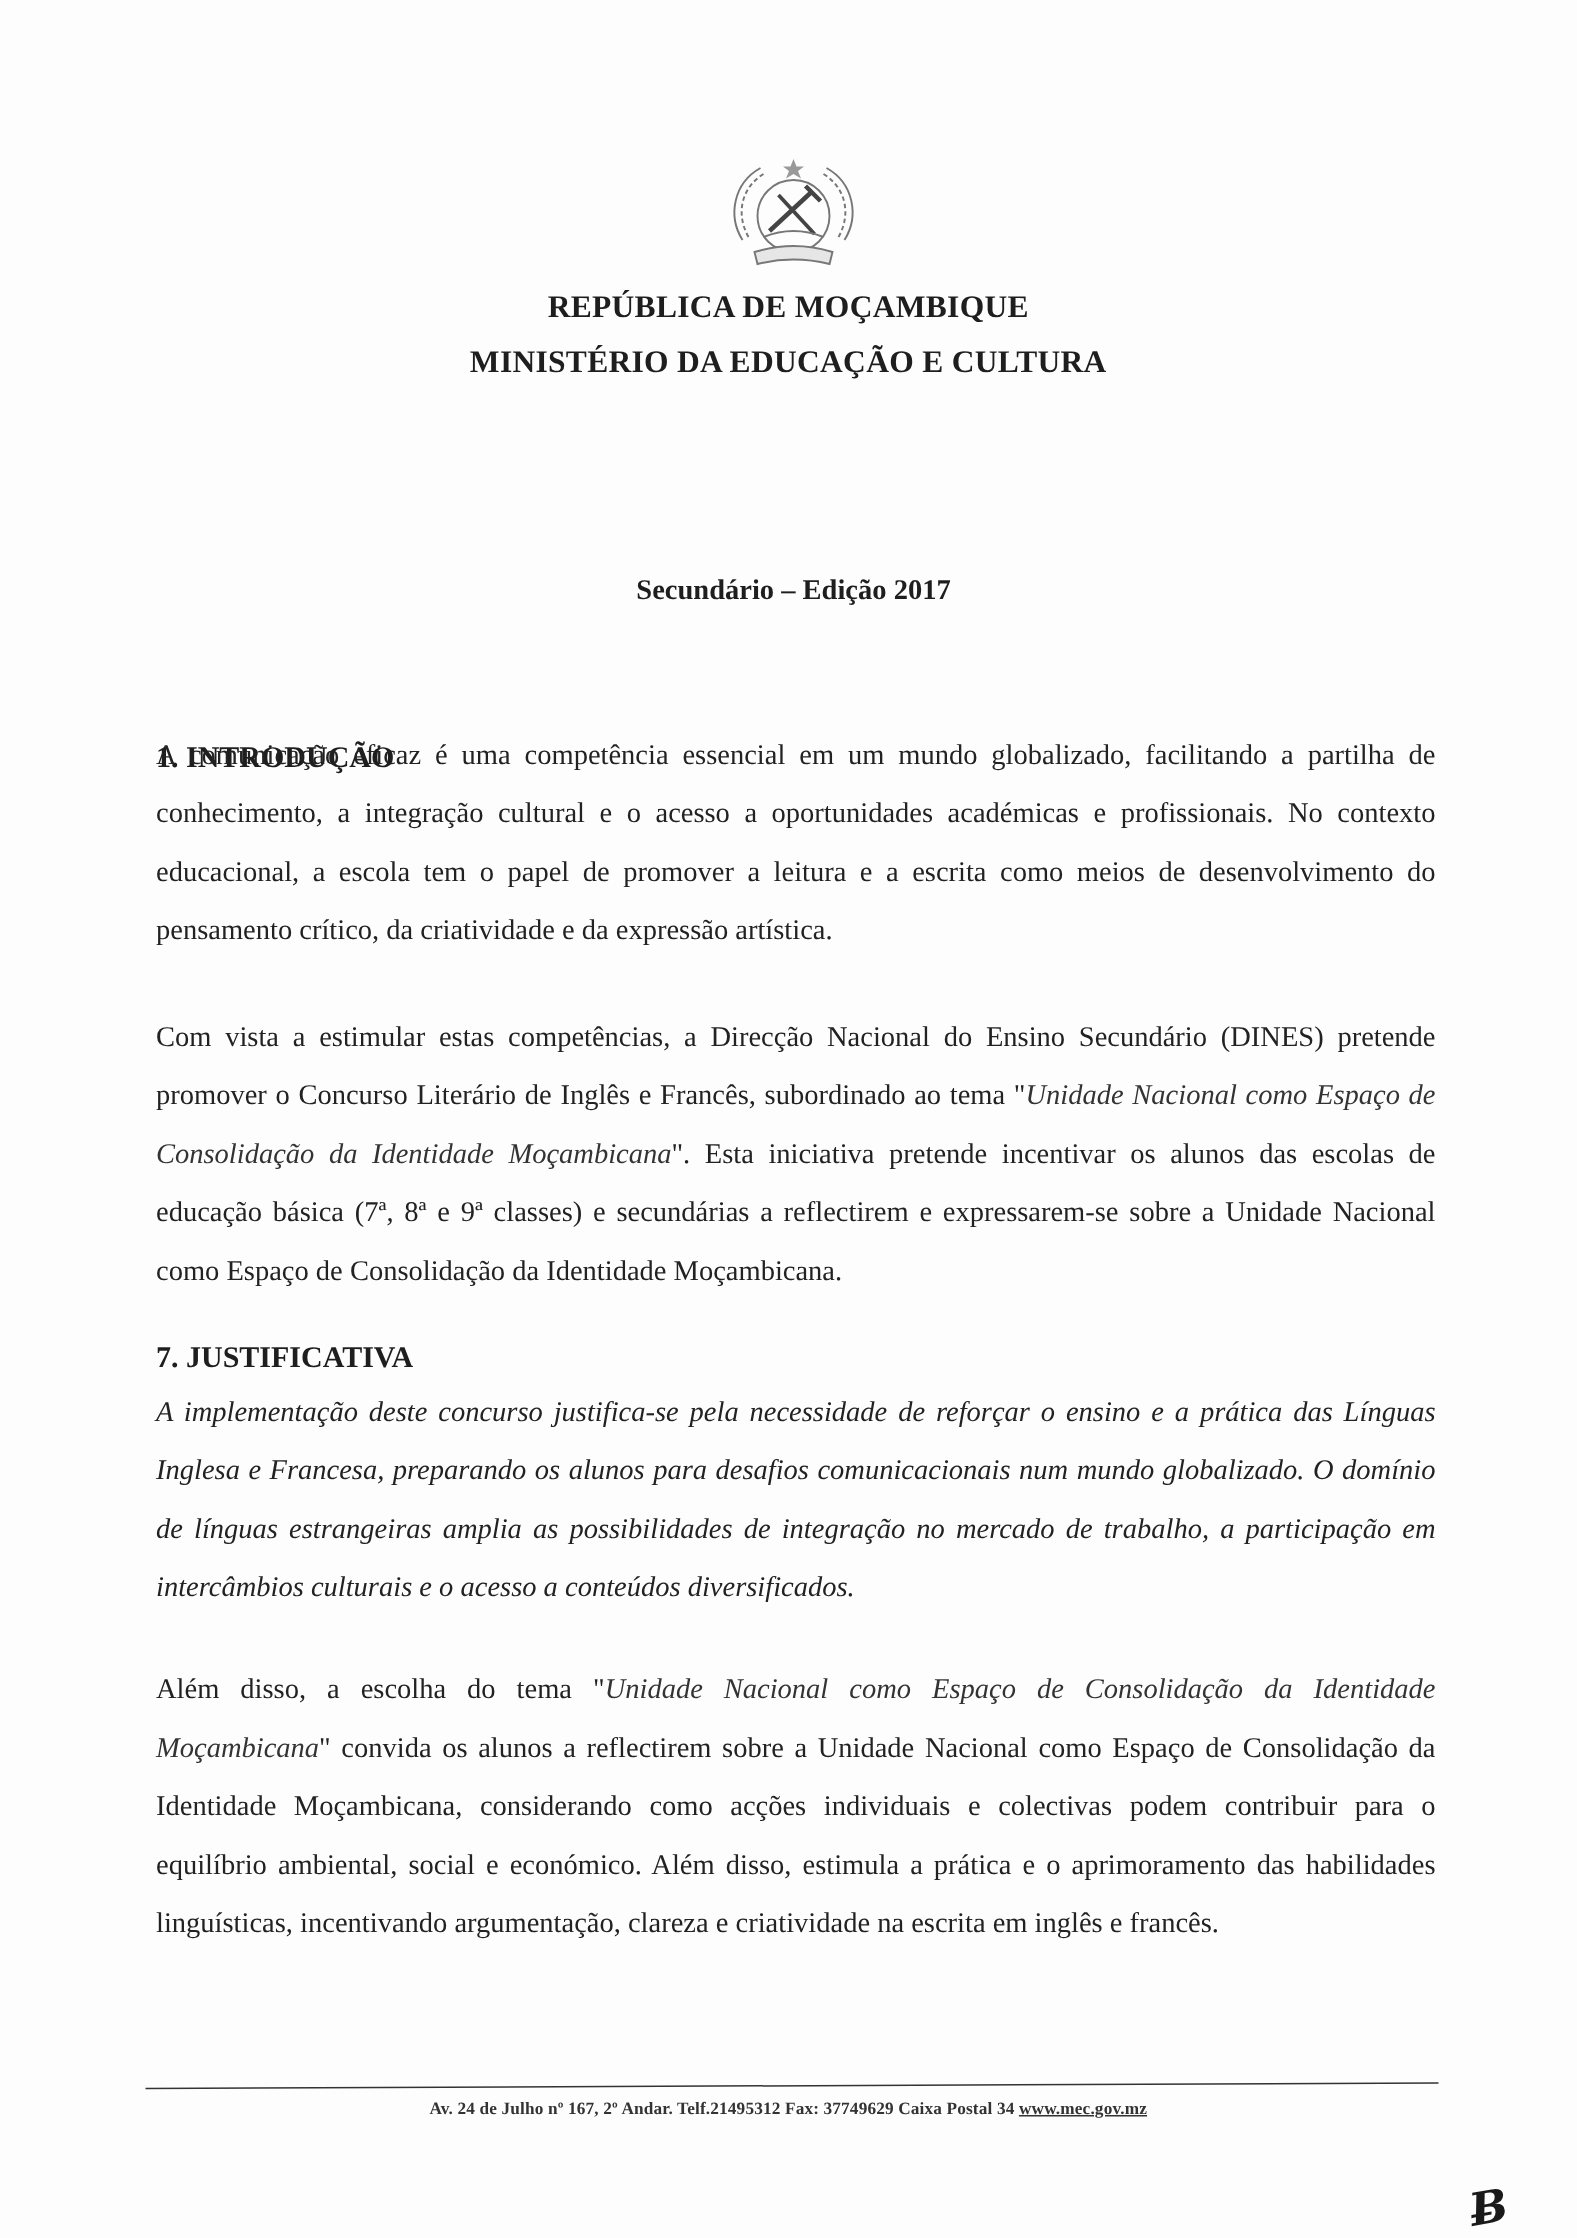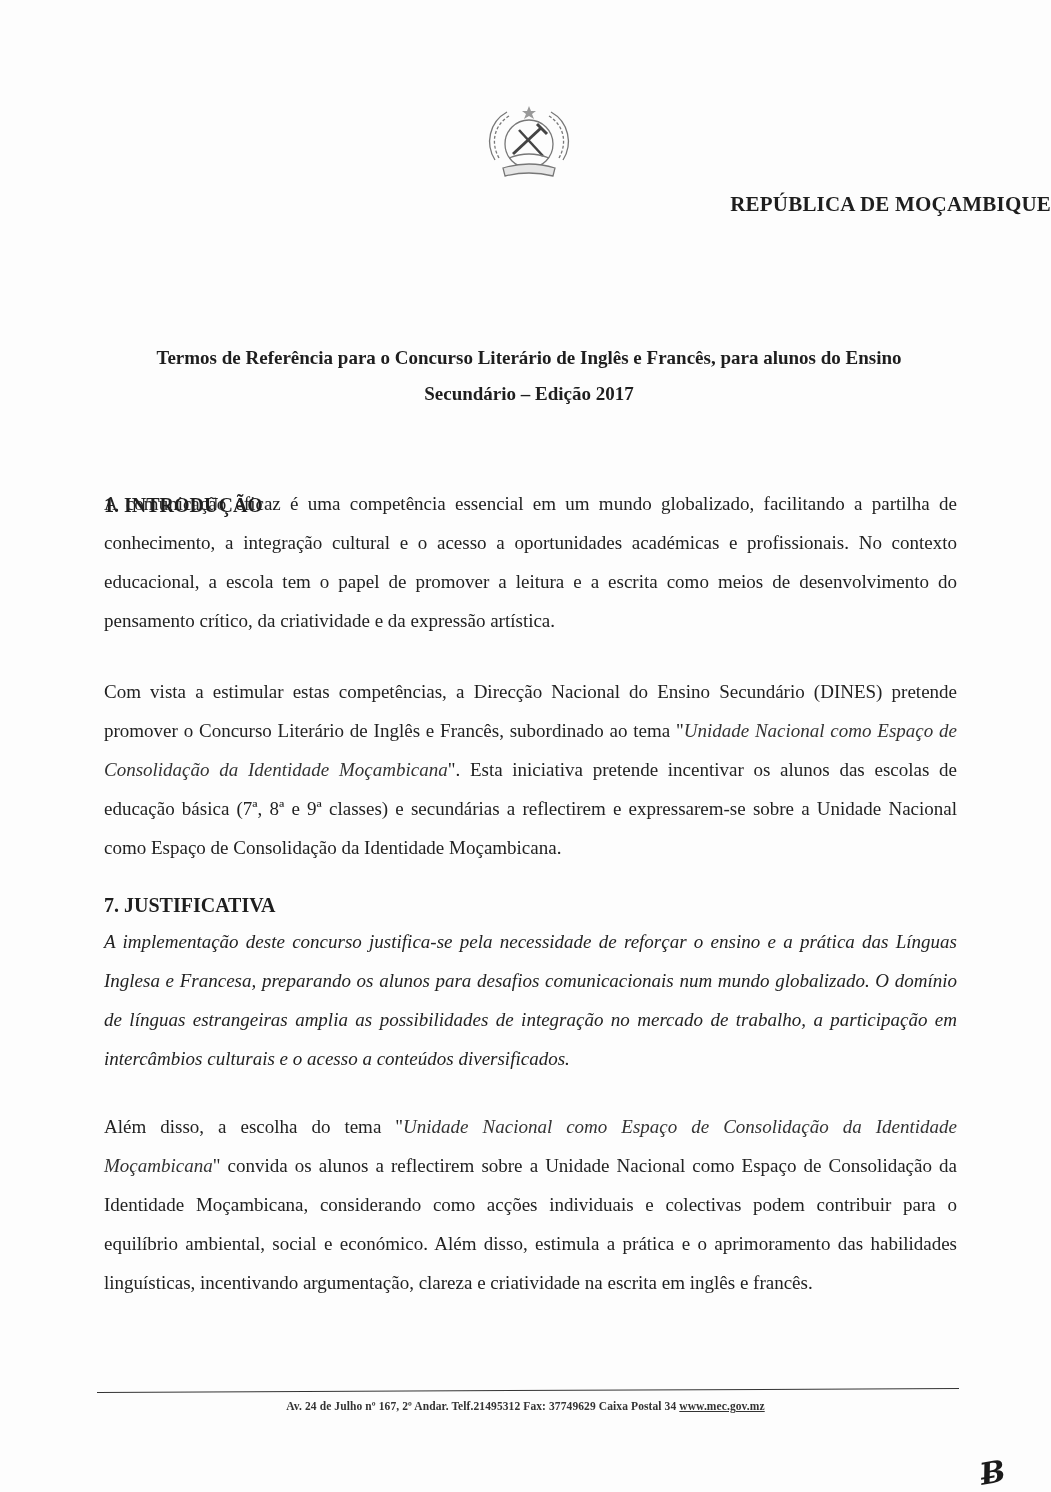--- a/index.html
+++ b/index.html
@@ -3,21 +3,21 @@
 <meta charset="utf-8">
 <style>
   html, body { margin: 0; padding: 0; background: #ffffff; }
   body { width: 1051px; height: 1492px; position: relative; overflow: hidden;
          font-family: "Liberation Serif", "DejaVu Serif", serif; color: #1a1a1a; }
   .page { position: absolute; left: 0; top: 0; width: 1051px; height: 1492px; background: #fdfdfd; }
 
   .emblem { position: absolute; left: 481px; top: 100px; width: 96px; height: 88px; }
   .emblem svg { width: 100%; height: 100%; }
 
-  .header-line { position: absolute; left: 0; width: 1051px; text-align: right;
+  .header-line { position: absolute; left: 0; width: 1051px; text-align: center;
                  font-weight: bold; font-size: 21px; letter-spacing: 0.2px; color: #1e1e1e; }
   .h1 { top: 192px; }
   .h2 { top: 229px; }
   .h3 { top: 265px; }
 
   .doc-title { position: absolute; left: 100px; width: 858px; top: 340px; text-align: center;
                font-weight: bold; font-size: 19px; line-height: 36px; color: #1e1e1e; }
 
   .section-heading { position: absolute; left: 104px; font-weight: bold; font-size: 20px; color: #1e1e1e; }
   .sh1 { top: 470px; margin-top: 24px; }
@@ -57,23 +57,24 @@
         <path d="M32 54 L60 28" stroke="#444" stroke-width="3"></path>
         <path d="M38 30 L62 56" stroke="#444" stroke-width="2.5"></path>
         <path d="M56 24 L66 34" stroke="#444" stroke-width="3"></path>
         <path d="M28 58 Q48 50 68 58"></path>
         <path d="M22 68 Q48 60 74 68 L72 76 Q48 70 24 76 Z" fill="#e6e6e6"></path>
       </g>
     </svg>
   </div>
 
   <div class="header-line h1">REPÚBLICA DE MOÇAMBIQUE</div>
+  <div class="header-line h2">MINISTÉRIO DA EDUCAÇÃO E CULTURA</div>
 
   <div class="doc-title">
-    <span>Termos de Referência para o Concurso Literário de Inglês e Francês, para alunos do Ensino</span><br>
+    <br>
     <span>Secundário – Edição 2017</span>
   </div>
 
   <div class="section-heading sh1">1. INTRODUÇÃO</div>
   <div class="para p1">A comunicação eficaz é uma competência essencial em um mundo globalizado, facilitando a partilha de conhecimento, a integração cultural e o acesso a oportunidades académicas e profissionais. No contexto educacional, a escola tem o papel de promover a leitura e a escrita como meios de desenvolvimento do pensamento crítico, da criatividade e da expressão artística.</div>
   <div class="para p2"><span>Com vista a estimular estas competências, a Direcção Nacional do Ensino Secundário (DINES) pretende promover o Concurso Literário de Inglês e Francês, subordinado ao tema "</span><i>Unidade Nacional como Espaço de Consolidação da Identidade Moçambicana</i><span>". Esta iniciativa pretende incentivar os alunos das escolas de educação básica (7ª, 8ª e 9ª classes) e secundárias a reflectirem e expressarem-se sobre a Unidade Nacional como Espaço de Consolidação da Identidade Moçambicana.</span></div>
 
   <div class="section-heading sh2">7. JUSTIFICATIVA</div>
   <div class="para p3">A implementação deste concurso justifica-se pela necessidade de reforçar o ensino e a prática das Línguas Inglesa e Francesa, preparando os alunos para desafios comunicacionais num mundo globalizado. O domínio de línguas estrangeiras amplia as possibilidades de integração no mercado de trabalho, a participação em intercâmbios culturais e o acesso a conteúdos diversificados.</div>
   <div class="para p4"><span>Além disso, a escolha do tema "</span><i>Unidade Nacional como Espaço de Consolidação da Identidade Moçambicana</i><span>" convida os alunos a reflectirem sobre a Unidade Nacional como Espaço de Consolidação da Identidade Moçambicana, considerando como acções individuais e colectivas podem contribuir para o equilíbrio ambiental, social e económico. Além disso, estimula a prática e o aprimoramento das habilidades linguísticas, incentivando argumentação, clareza e criatividade na escrita em inglês e francês.</span></div>

